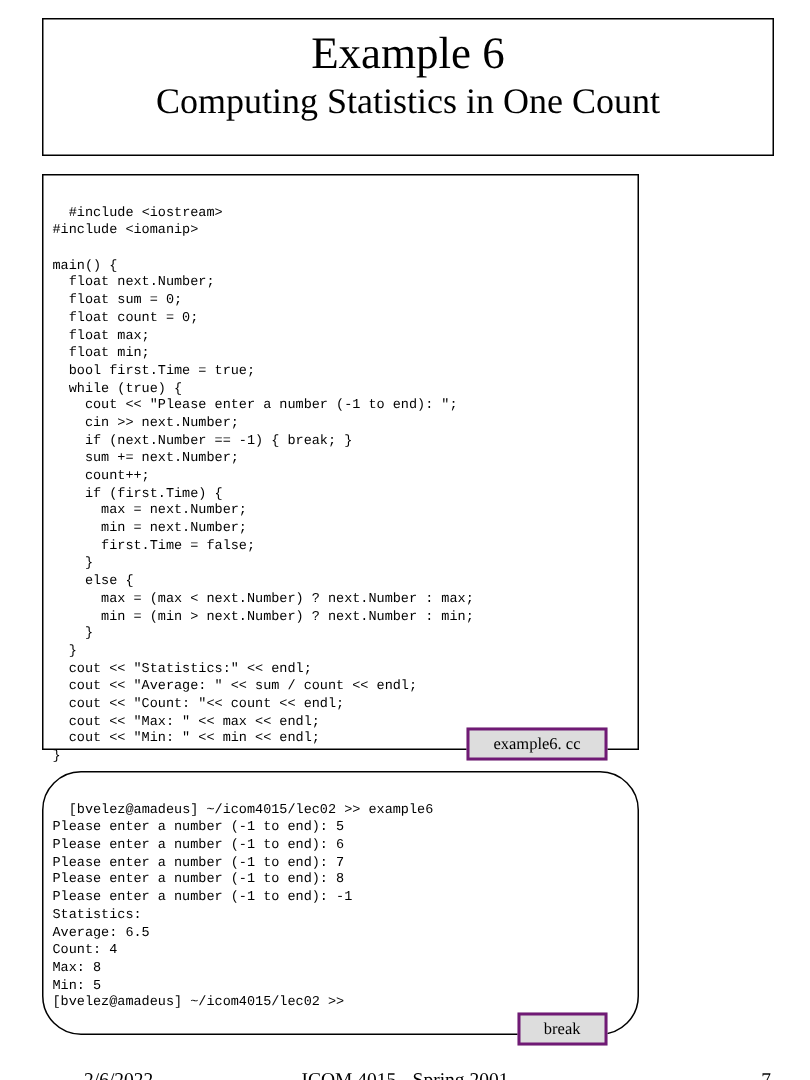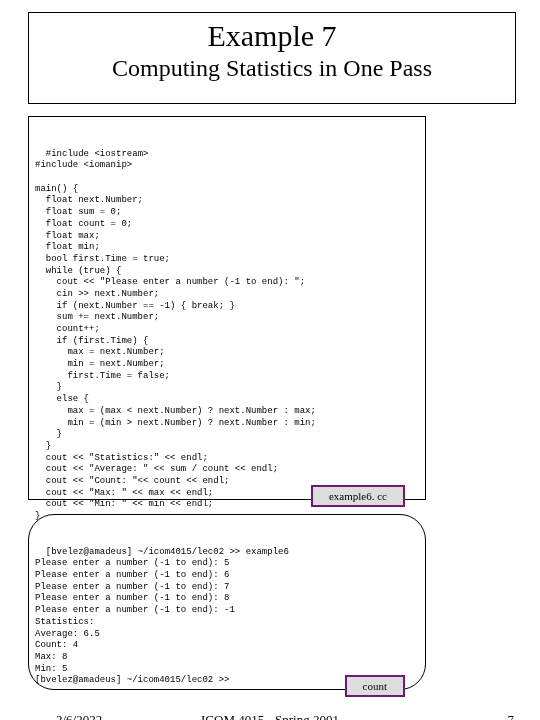--- a/index.html
+++ b/index.html
@@ -35,21 +35,21 @@
   }
   .code-box {
     position: absolute;
     left: 28px;
     width: 398px;
     border: 1px solid #000;
     background: #fff;
     font-family: "Courier New", Courier, monospace;
     font-size: 9px;
     white-space: pre;
-    padding: 20px 6px 6px 6px;
+    padding: 8px 6px 6px 6px;
     box-sizing: border-box;
     line-height: 1.3;
   }
   .code-box.code1 {
     top: 116px;
     height: 384px;
   }
   .code-box.code2 {
     top: 514px;
     height: 176px;
@@ -85,22 +85,22 @@
   }
   .footer .pagenum {
     position: absolute;
     right: 26px;
   }
 </style>
 </head>
 <body>
 
 <div class="slide-frame">
-  <div class="title">Example 7</div>
-  <div class="subtitle">Computing Statistics in One Pass</div>
+  <div class="title">Example 6</div>
+  <div class="subtitle">Computing Statistics in One Count</div>
 </div>
 
 <div class="code-box code1">
   <span>#include &lt;iostream&gt;
 #include &lt;iomanip&gt;
 
 main() {
   float next.Number;
   float sum = 0;
   float count = 0;
@@ -138,20 +138,20 @@
 Please enter a number (-1 to end): 6
 Please enter a number (-1 to end): 7
 Please enter a number (-1 to end): 8
 Please enter a number (-1 to end): -1
 Statistics:
 Average: 6.5
 Count: 4
 Max: 8
 Min: 5
 [bvelez@amadeus] ~/icom4015/lec02 &gt;&gt;</span>
-  <div class="tag">count</div>
+  <div class="tag">break</div>
 </div>
 
 <div class="footer">
   <span class="date">2/6/2022</span>
   <span class="center">ICOM 4015 - Spring 2001</span>
   <span class="pagenum">7</span>
 </div>
 
 </body></html>

